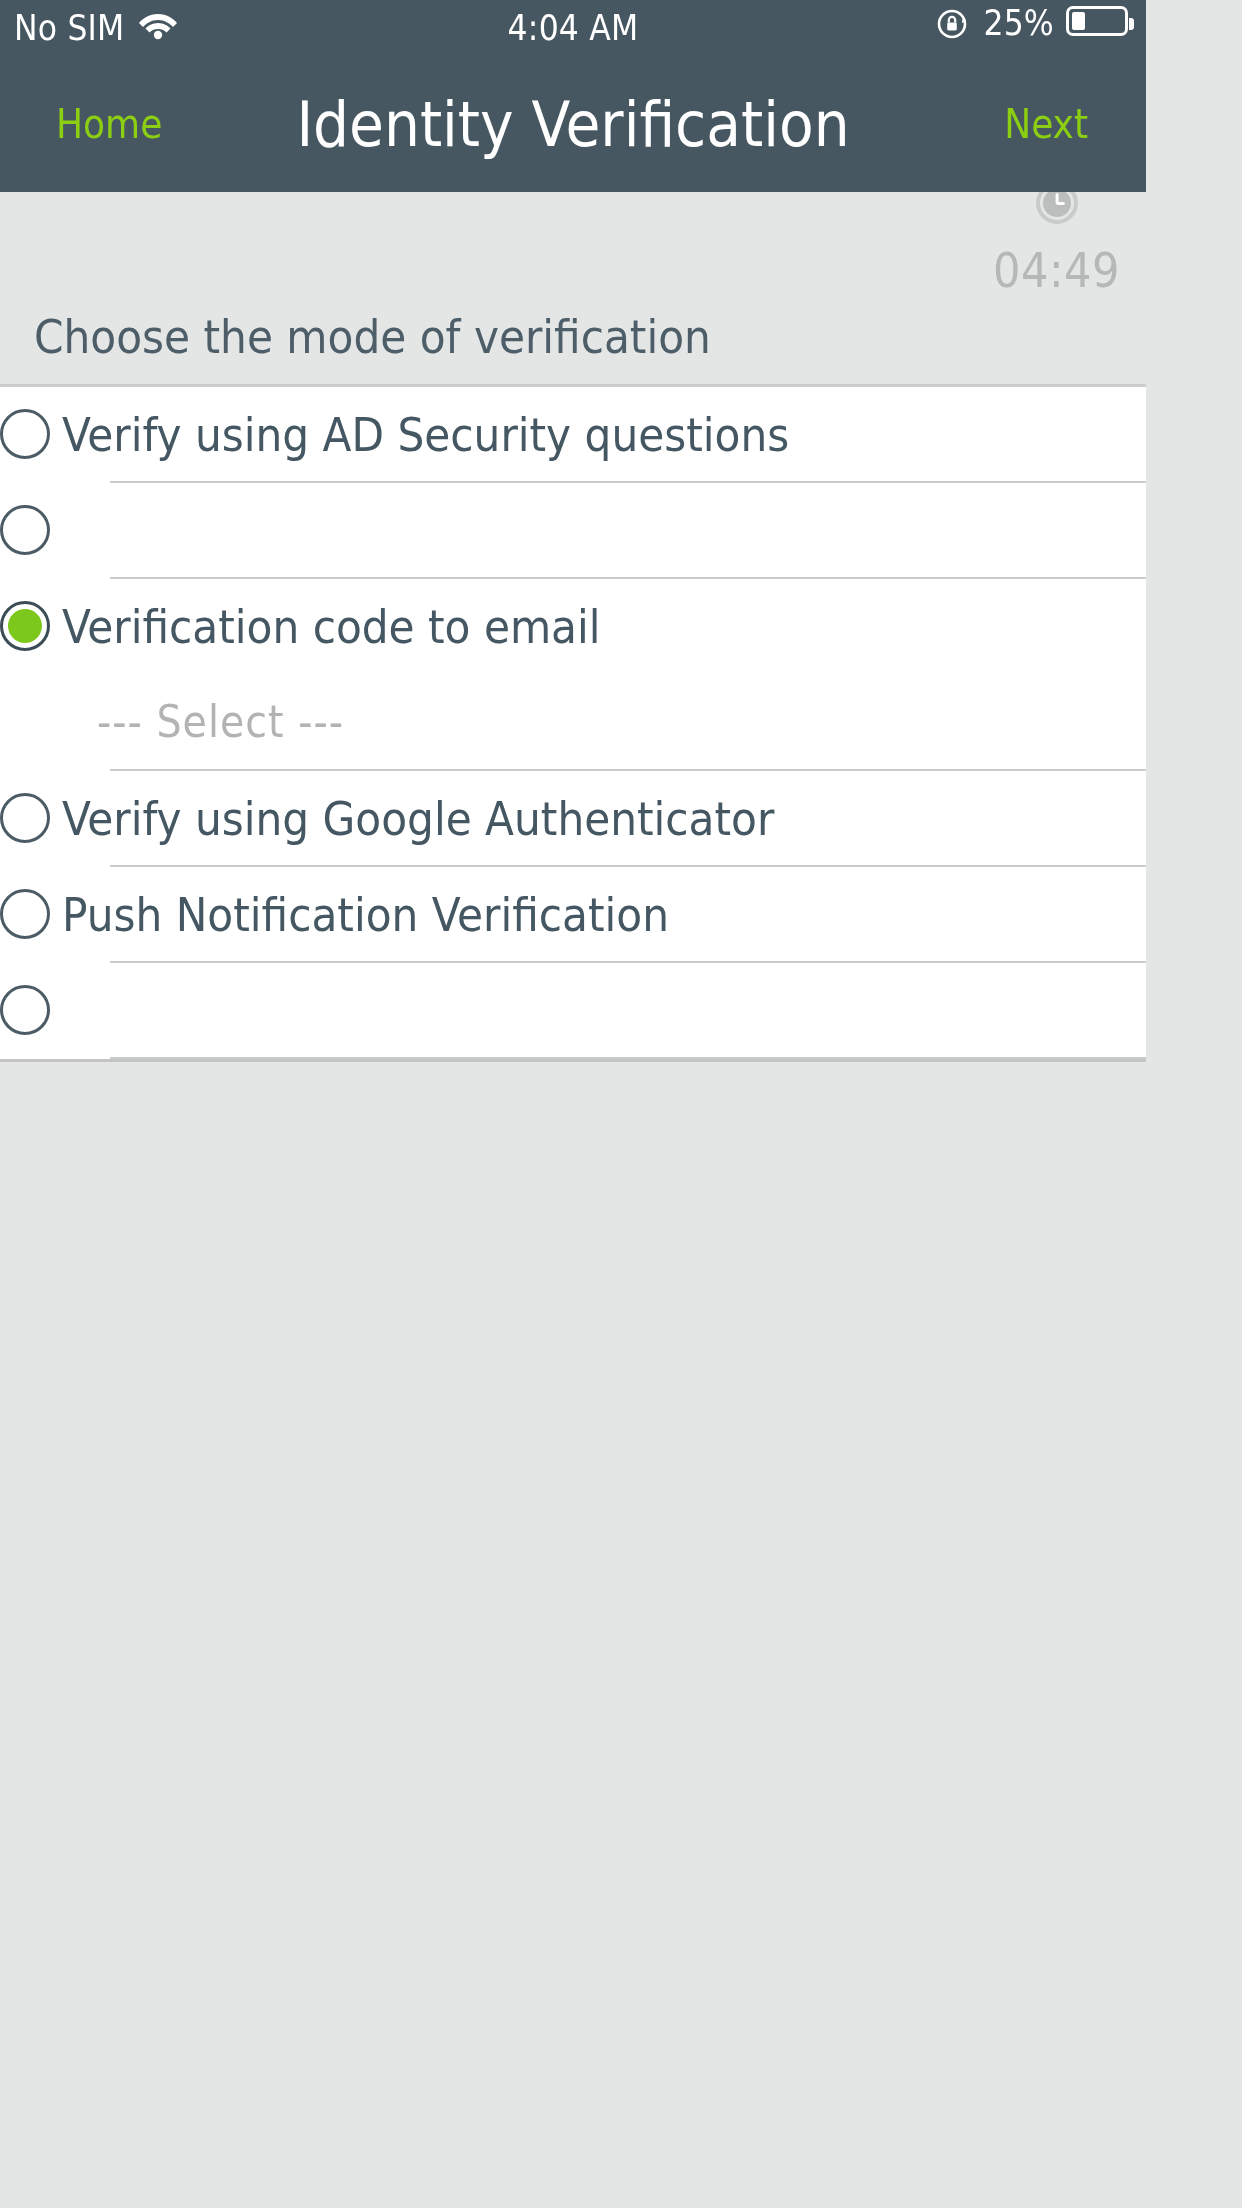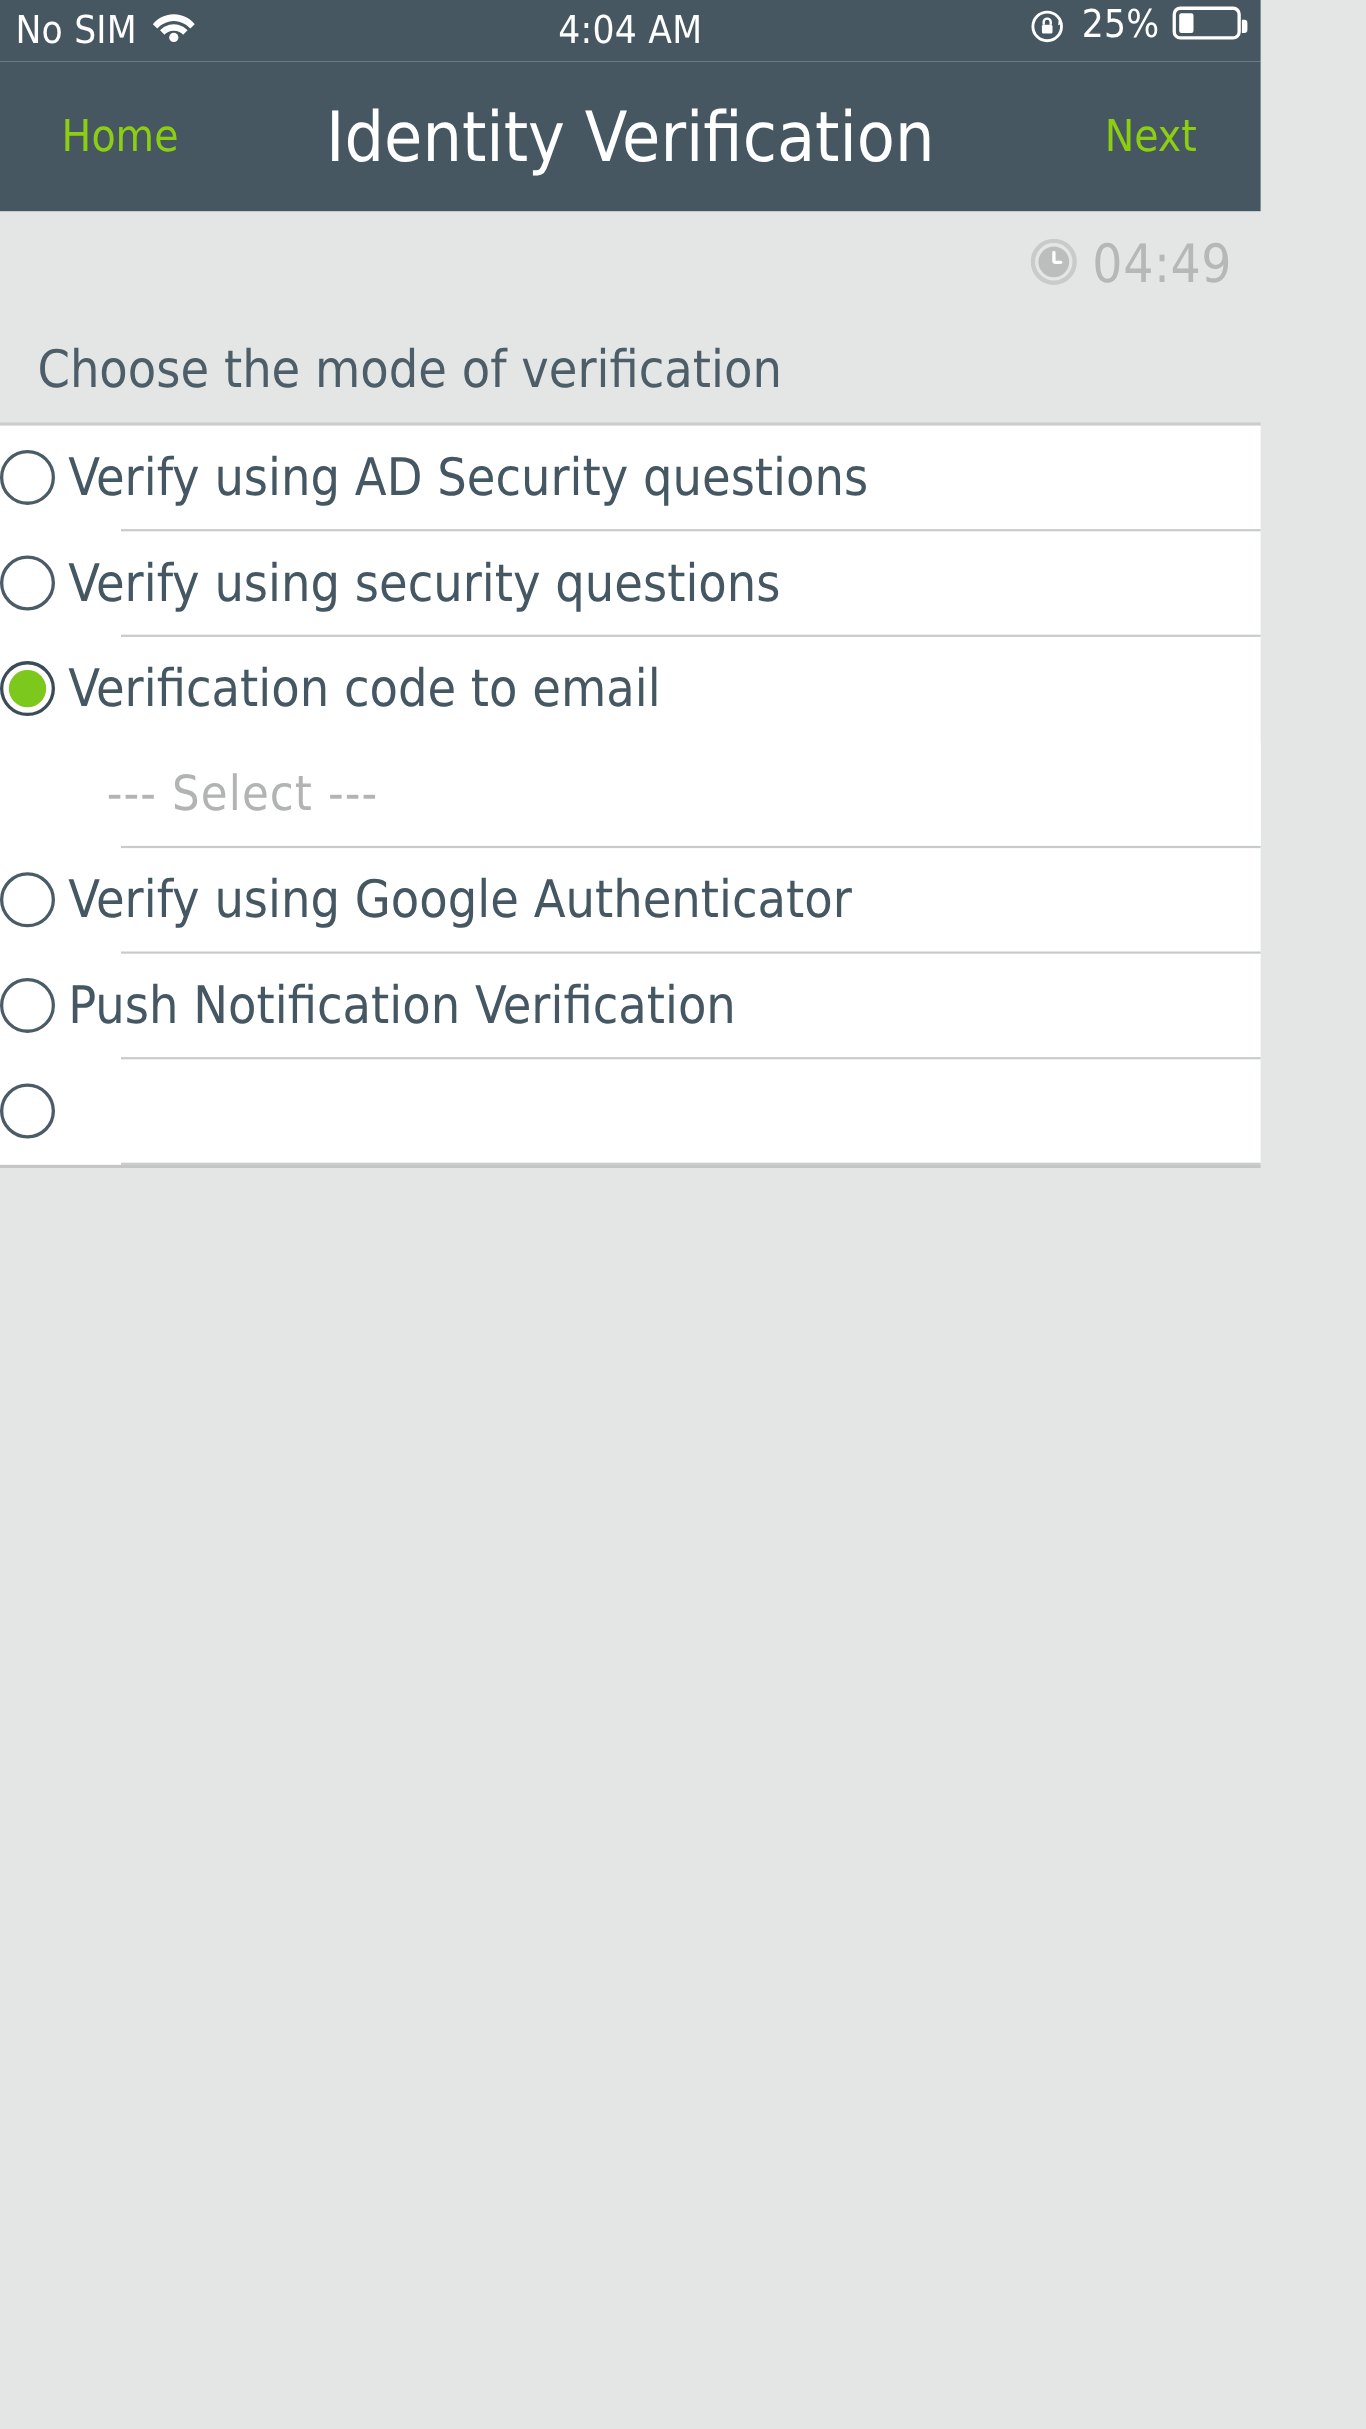--- a/index.html
+++ b/index.html
@@ -50,21 +50,21 @@
     position:absolute; left:0; right:0; text-align:center;
     color:#ffffff; font-size:63px; font-weight:400; pointer-events:none;
   }
 
   
   .timer-strip {
     height:96px; background:#e4e6e6;
     display:flex; align-items:center; justify-content:flex-end;
     padding-right:26px;
   }
-  .timer { display:flex; align-items:center; gap:14px; }
+  .timer { display:flex; align-items:center; gap:14px;flex-direction:column; }
   .clock-ico { display:block; }
   .timer-val { color:#b6b8b8; font-size:48px; letter-spacing:0.5px; }
 
   
   .section-head {
     height:96px; background:#e4e6e6;
     display:flex; align-items:center; padding-left:34px;
     color:#4d5e69; font-size:47px;
   }
   .head-rule { height:3px; background:#ccc; width:100%; }
@@ -157,21 +157,20 @@
   <div class="head-rule"></div>
 
   <div class="list" id="option-list">
       <div class="opt-row">
         <span class="radio"></span>
         <span class="opt-label">Verify using AD Security questions</span>
       </div>
       <div class="opt-sep"></div>
       <div class="opt-row">
         <span class="radio"></span>
-        <span class="opt-label">Verify using security questions</span>
       </div>
       <div class="opt-sep"></div>
       <div class="opt-row">
         <span class="radio on">
           <span class="dot" style="background: rgb(125, 200, 28);"></span>
         </span>
         <span class="opt-label">Verification code to email</span>
       </div>
       <div class="subselect">
         <span class="ph">--- Select ---</span>

